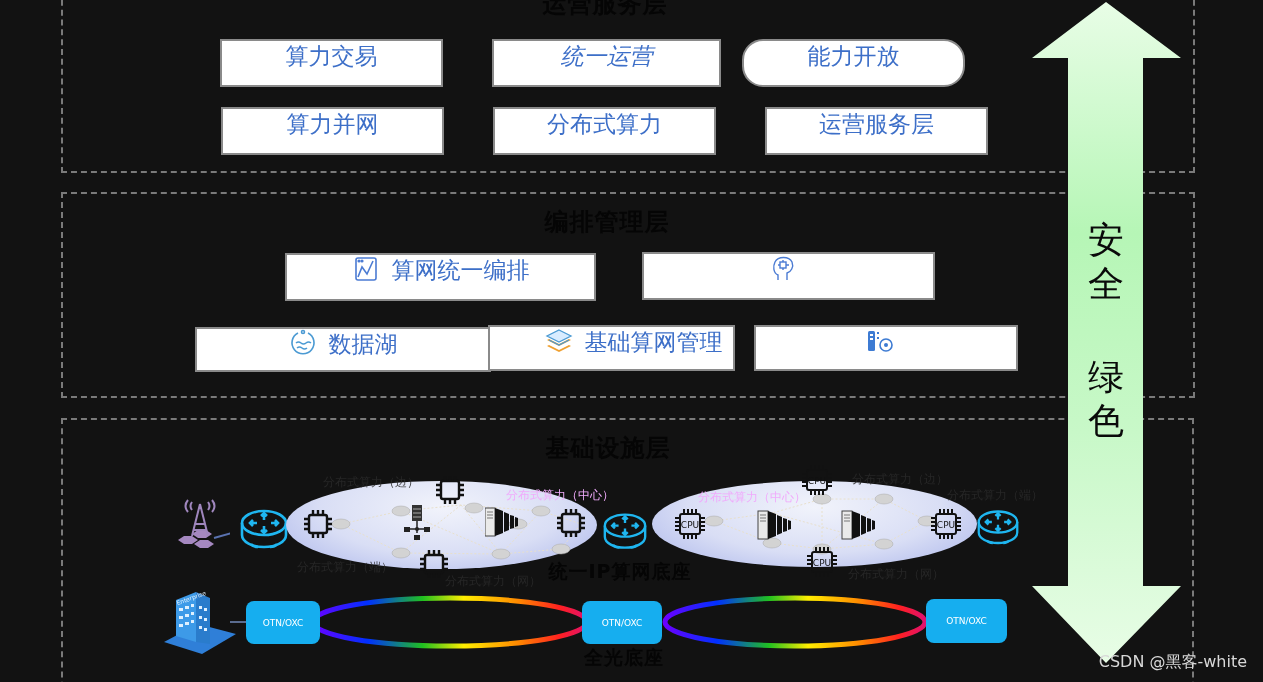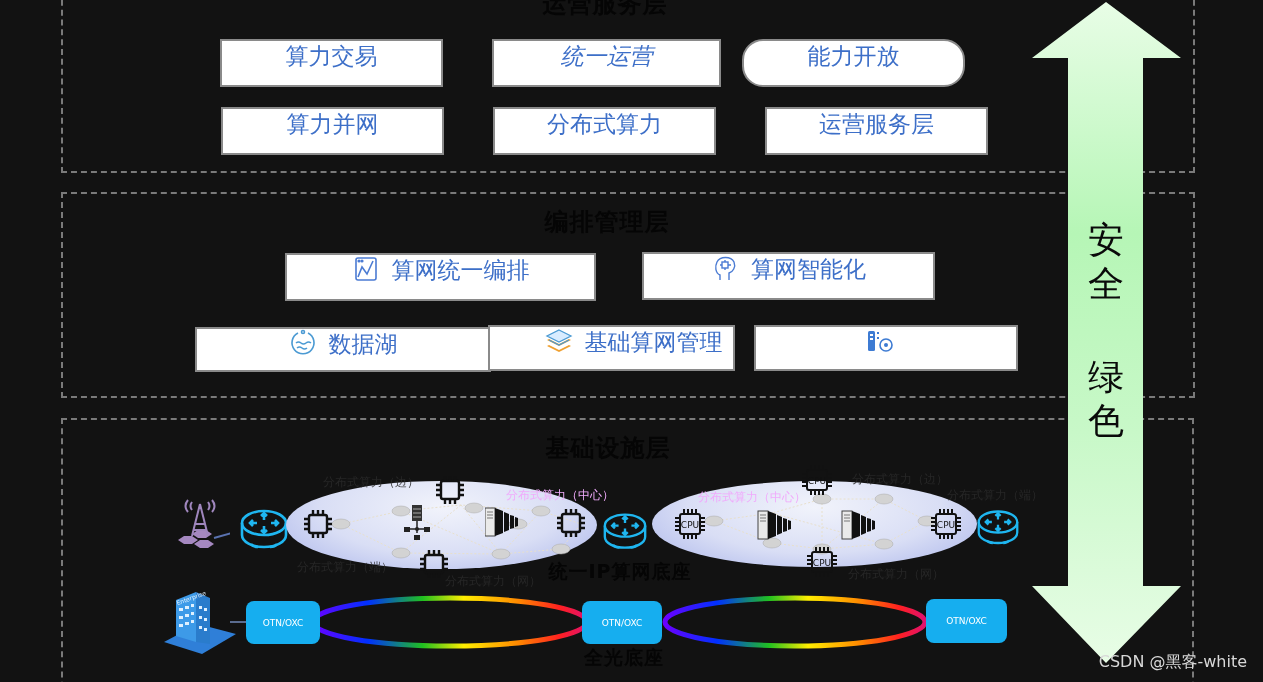--- a/index.html
+++ b/index.html
@@ -63,21 +63,20 @@
   <span>算网统一编排</span>
 </div>
 <div class="cbox" style="left:642px; top:252px; width:293px; height:48px;">
   <span class="ico">
     <svg width="28" height="28" viewBox="0 0 28 28" fill="none" stroke="#4b7bd3" stroke-width="1.4">
       <path d="M9 26 L9 21 C4 19 4 12 6 8 C9 2 20 2 23 8 C25 13 22 18 18 19 L18 26"></path>
       <rect x="11" y="8" width="6" height="6"></rect>
       <path d="M14 6 V8 M14 14 V16 M9 11 H11 M17 11 H20"></path>
     </svg>
   </span>
-  <span>算网智能化</span>
 </div>
 
 <div class="cbox" style="left:195px; top:327px; width:296px; height:45px;">
   <span class="ico">
     <svg width="28" height="28" viewBox="0 0 28 28" fill="none" stroke="#4b9ad3" stroke-width="1.6">
       <path d="M9 4 A11 11 0 1 0 19 4"></path>
       <path d="M7 14 q2.5 -2 5 0 t5 0 t5 0"></path>
       <path d="M8 19 q2.5 -2 5 0 t5 0"></path>
       <circle cx="14" cy="3" r="1.5"></circle>
     </svg>

